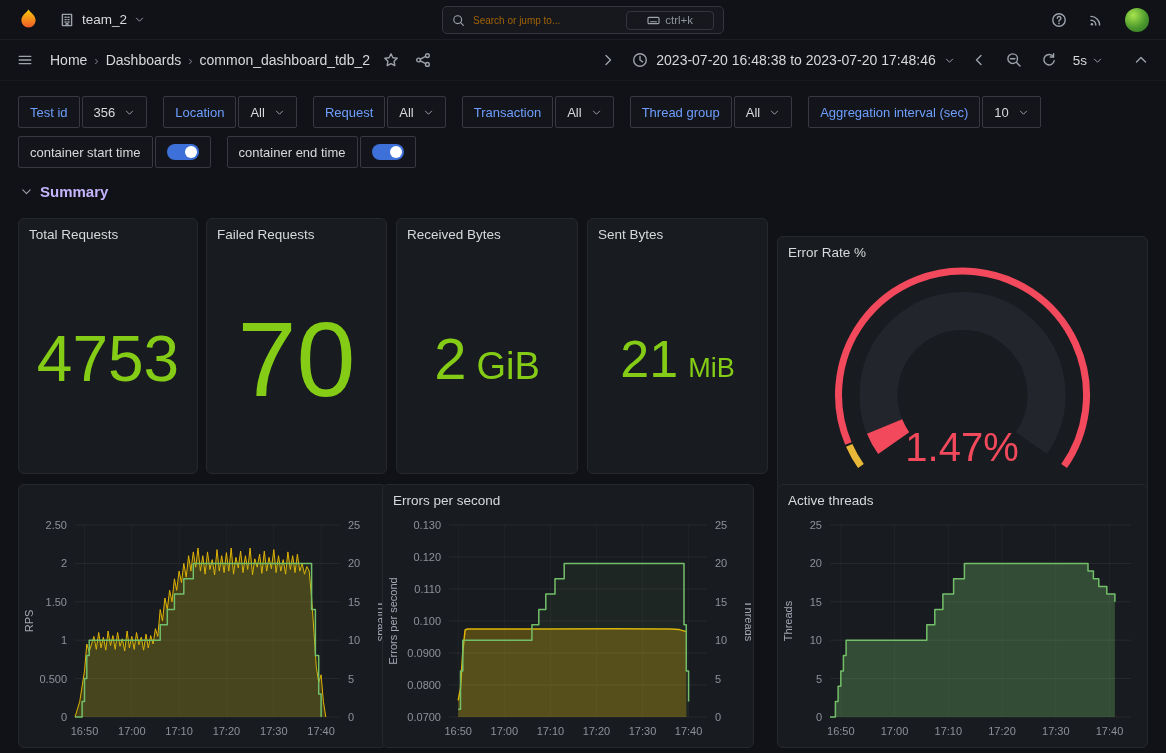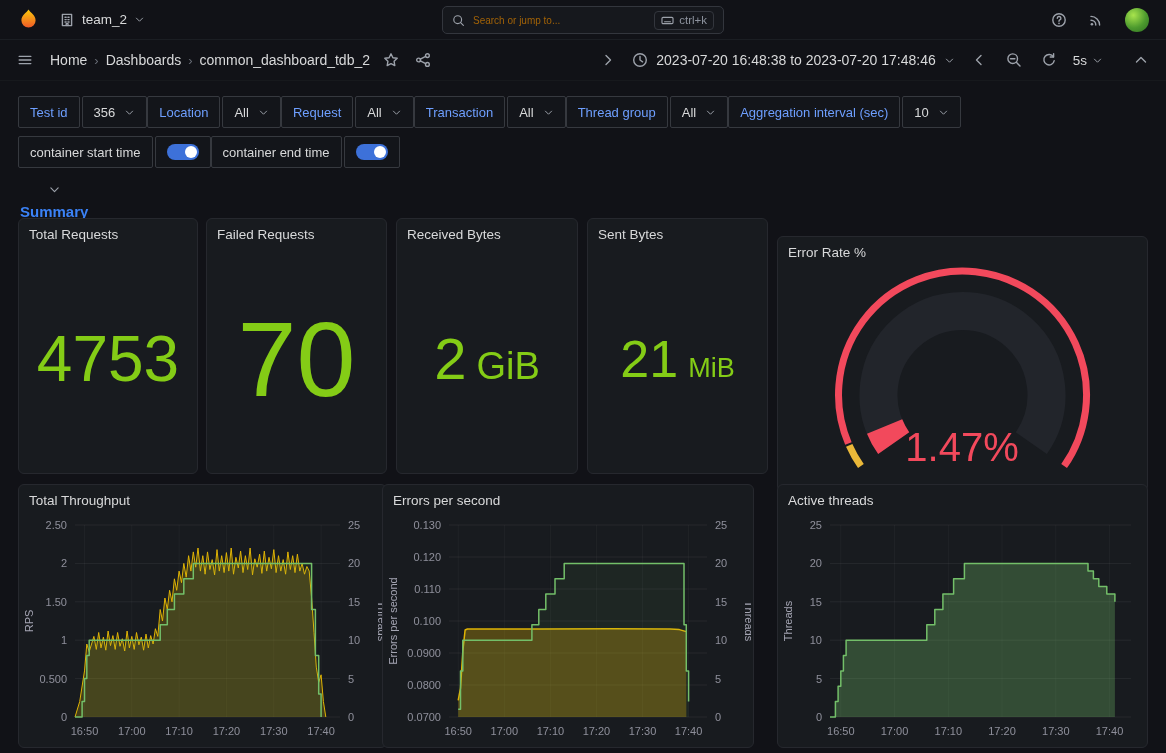--- a/index.html
+++ b/index.html
@@ -23,49 +23,49 @@
   .rotu { transform: rotate(180deg); }
   .ibtn { display: flex; align-items: center; gap: 6px; padding: 3px; }
 
   
   .topnav { height: 40px; display: flex; align-items: center; padding: 0 14px; border-bottom: 1px solid #1b1e23; position: relative; }
   .org { display: flex; align-items: center; gap: 7px; margin-left: 16px; color: #d8d9da; font-size: 13.5px; cursor: pointer; }
   .search { position: absolute; left: 50%; top: 6px; transform: translateX(-50%); width: 282px; height: 28px;
             background: #16181d; border: 1px solid #33363d; border-radius: 5px;
             display: flex; align-items: center; padding: 0 9px; gap: 8px; cursor: text; }
   .search-text { flex: 1; color: #a16207; font-size: 10px; white-space: nowrap; }
-  .kbd { display: flex; align-items: center; gap: 5px; border: 1px solid #33363d; border-radius: 4px; padding: 2px 6px; color: #8d939e; font-size: 11.5px; }
+  .kbd { display: flex; align-items: center; gap: 5px; border: 1px solid #33363d; border-radius: 4px; padding: 2px 20px; color: #8d939e; font-size: 11.5px; }
   .nav-right { margin-left: auto; display: flex; align-items: center; gap: 15px; }
   .avatar { width: 24px; height: 24px; border-radius: 50%; display: block;
             background: radial-gradient(circle at 35% 30%, #a8e44d, #4d9a2e 55%, #2d6e22); }
 
   
   .subnav { height: 41px; display: flex; align-items: center; padding: 0 14px; gap: 10px; border-bottom: 1px solid #17191d; }
   .crumbs { display: flex; align-items: center; gap: 7px; font-size: 14px; color: #d8d9da; margin-left: 4px; white-space: nowrap; }
   .crumb { cursor: pointer; }
   .crumb-sep { color: #686d76; font-size: 13px; }
   .subnav-right { margin-left: auto; display: flex; align-items: center; gap: 13px; }
   .timepick { display: flex; align-items: center; gap: 8px; color: #d8d9da; font-size: 14px; font-weight: 500; white-space: nowrap; }
   .refresh-dd { display: flex; align-items: center; gap: 5px; font-size: 13.5px; color: #d8d9da; }
 
   
   .filters { padding: 15px 18px 0; }
-  .frow { display: flex; gap: 0; margin-bottom: 8px; }
+  .frow { display: flex; gap: 16px; margin-bottom: 8px; }
   .var { display: flex; gap: 2px; }
   .vbox { height: 32px; display: flex; align-items: center; padding: 0 11px; background: #13151a;
           border: 1px solid #36393f; border-radius: 2px; font-size: 13px; color: #d8d9da; gap: 9px; white-space: nowrap; }
   .vlabel { color: #6e9fff; font-weight: 500; }
   .vvalue { cursor: pointer; }
   .tbox { cursor: pointer; justify-content: center; min-width: 52px; }
   .pill { width: 32px; height: 16px; border-radius: 8px; background: #3d71d9; position: relative; display: inline-block; }
   .pill::after { content: ""; position: absolute; right: 2px; top: 2px; width: 12px; height: 12px; border-radius: 50%; background: #fff; }
 
   
-  .section-head { display: flex; align-items: center; gap: 7px; margin: 15px 0 0 20px; color: #3b82f6;
-                  font-weight: 700; font-size: 15px; cursor: pointer; width: max-content; flex-direction: column; }
+  .section-head { display: flex; align-items: center; gap: 7px; margin: 15px 0 0 20px; color: #c4b5fd;
+                  font-weight: 700; font-size: 15px; cursor: pointer; width: max-content; }
 
   
   .panel { position: absolute; background: #181b1f; border: 1px solid #26282e; border-radius: 6px; }
   .ptitle { padding: 8px 10px 0; font-size: 13.5px; font-weight: 500; color: #d8d9da; white-space: nowrap; overflow: hidden; }
   .stat-body { position: absolute; left: 0; right: 0; top: 26px; bottom: 0; display: flex; align-items: center; justify-content: center; color: #84cc16; }
   .valrow { display: flex; align-items: baseline; gap: 10px; font-weight: 500; line-height: 1; }
   .v64 { font-size: 64px; }
   .v105 { font-size: 106px; }
   .v58 { font-size: 58px; }
   .v30 { font-size: 38px; }
@@ -373,21 +373,20 @@
         <path d="M 115.7 180.2 A 84 84 0 1 1 253.3 180.2" stroke="#22252b" stroke-width="38" fill="none"></path>
         <path d="M 115.7 180.2 A 84 84 0 0 1 106.6 163.5" stroke="#f2495c" stroke-width="38" fill="none"></path>
         <path d="M 82.9 203.1 A 124 124 0 0 1 71.2 182.4" stroke="#eab839" stroke-width="7" fill="none"></path>
         <path d="M 70.4 180.5 A 124 124 0 1 1 286.1 203.1" stroke="#f2495c" stroke-width="7" fill="none"></path>
       </g>
     <text x="184" y="198" text-anchor="middle" font-size="40" font-weight="500" fill="#f2495c">1.47%</text>
   </svg>
 </section>
 
 <section class="panel" style="left:18px;top:484px;width:369px;height:264px">
-  <div class="ptitle">Total Throughput</div>
   <div class="chart-host"><svg width="363" height="232" font-size="11">
         <line x1="54" x2="319" y1="204.0" y2="204.0" stroke="rgba(204,204,220,0.08)"></line>
         <text x="46" y="208" text-anchor="end" fill="rgba(204,204,220,0.65)">0</text>
         <line x1="54" x2="319" y1="165.6" y2="165.6" stroke="rgba(204,204,220,0.08)"></line>
         <text x="46" y="169.6" text-anchor="end" fill="rgba(204,204,220,0.65)">0.500</text>
         <line x1="54" x2="319" y1="127.2" y2="127.2" stroke="rgba(204,204,220,0.08)"></line>
         <text x="46" y="131.2" text-anchor="end" fill="rgba(204,204,220,0.65)">1</text>
         <line x1="54" x2="319" y1="88.8" y2="88.8" stroke="rgba(204,204,220,0.08)"></line>
         <text x="46" y="92.8" text-anchor="end" fill="rgba(204,204,220,0.65)">1.50</text>
         <line x1="54" x2="319" y1="50.4" y2="50.4" stroke="rgba(204,204,220,0.08)"></line>

